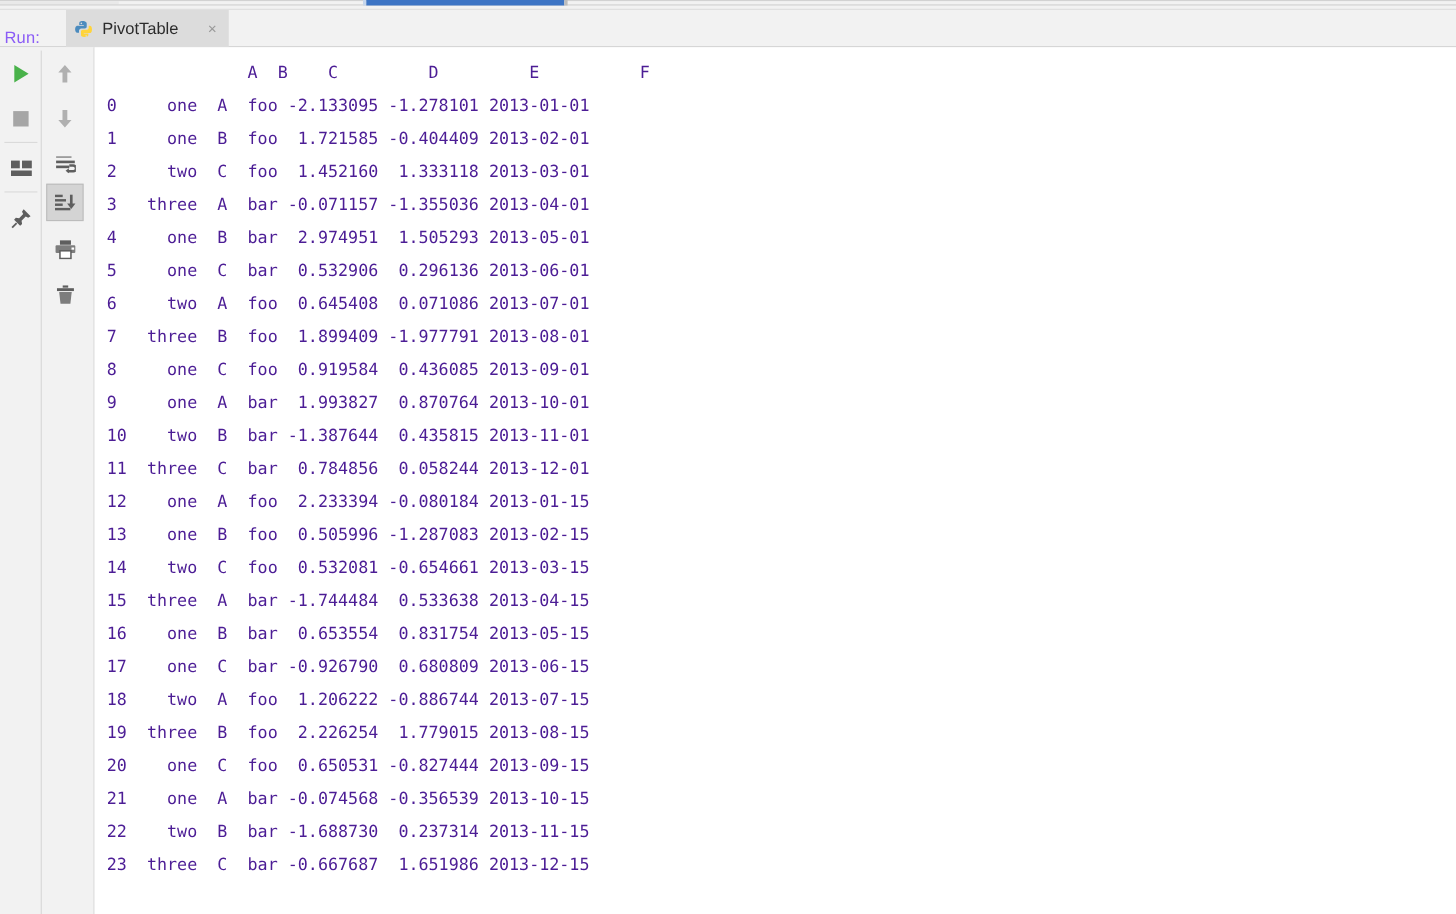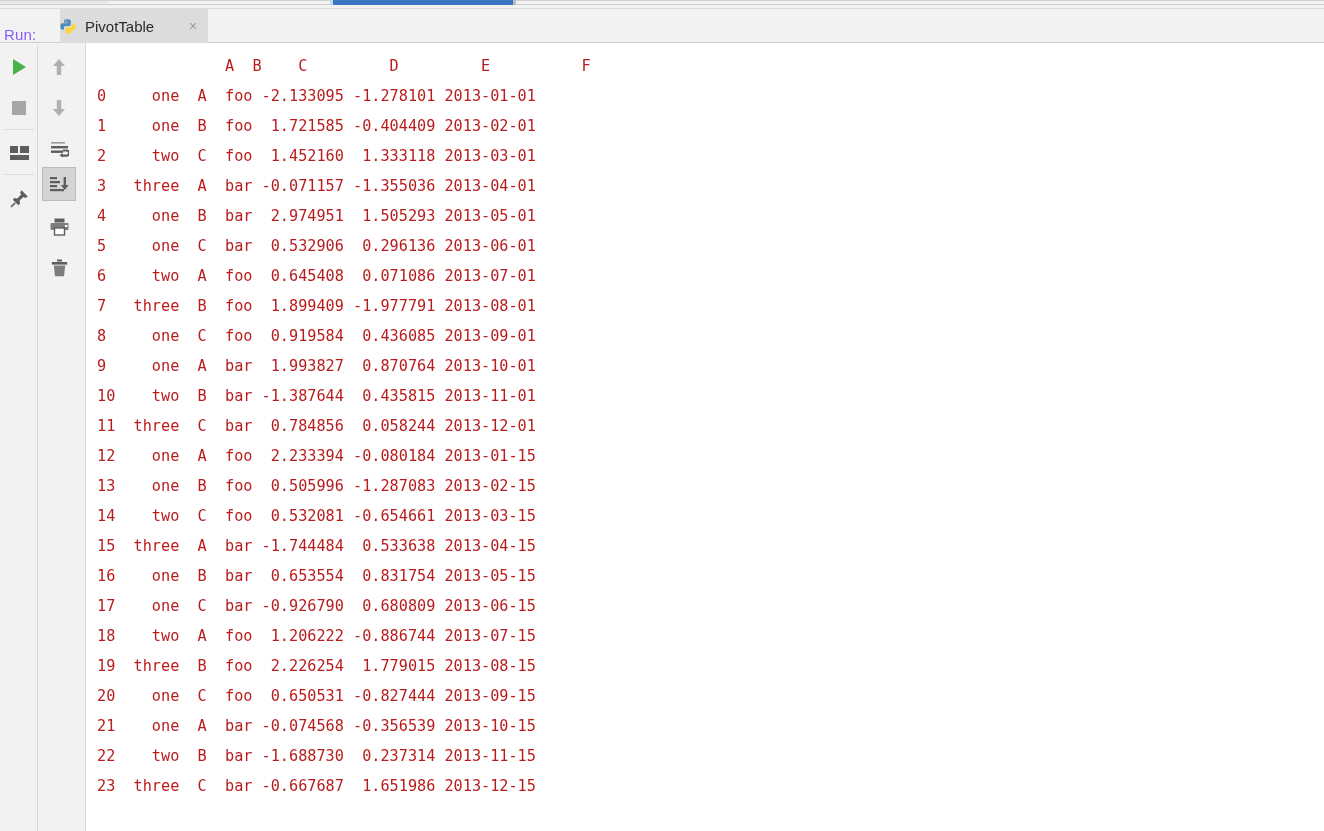--- a/index.html
+++ b/index.html
@@ -84,20 +84,21 @@
     color: #8b5cf6;
     letter-spacing: 0.2px;
   }
   .run-tab {
     position: absolute;
     left: 60px; top: 9px;
     width: 148px; height: 34px;
     background: #dcdcdc;
     display: flex;
     align-items: center;
+    padding-left: 8px;
     cursor: default;
   }
   .run-tab .pyicon {
     width: 17px; height: 17px;
     flex: 0 0 auto;
     margin-right: 8px;
     position: relative;
   }
   .run-tab-label {
     font-size: 15px;
@@ -174,21 +175,21 @@
     font-size: 15.2px;
     line-height: 30px;
     color: #1a1a8e;
     white-space: pre;
     letter-spacing: 0px;
   }
   .df {
     font-family: "DejaVu Sans Mono", "Liberation Mono", monospace;
     font-size: 15.2px;
     line-height: 30px;
-    color: #b91c1c;
+    color: #4c1d95;
     white-space: pre;
     letter-spacing: 0px;
     margin: 0;
   }
 </style>
 </head>
 <body>
 
 <div id="app">
 

